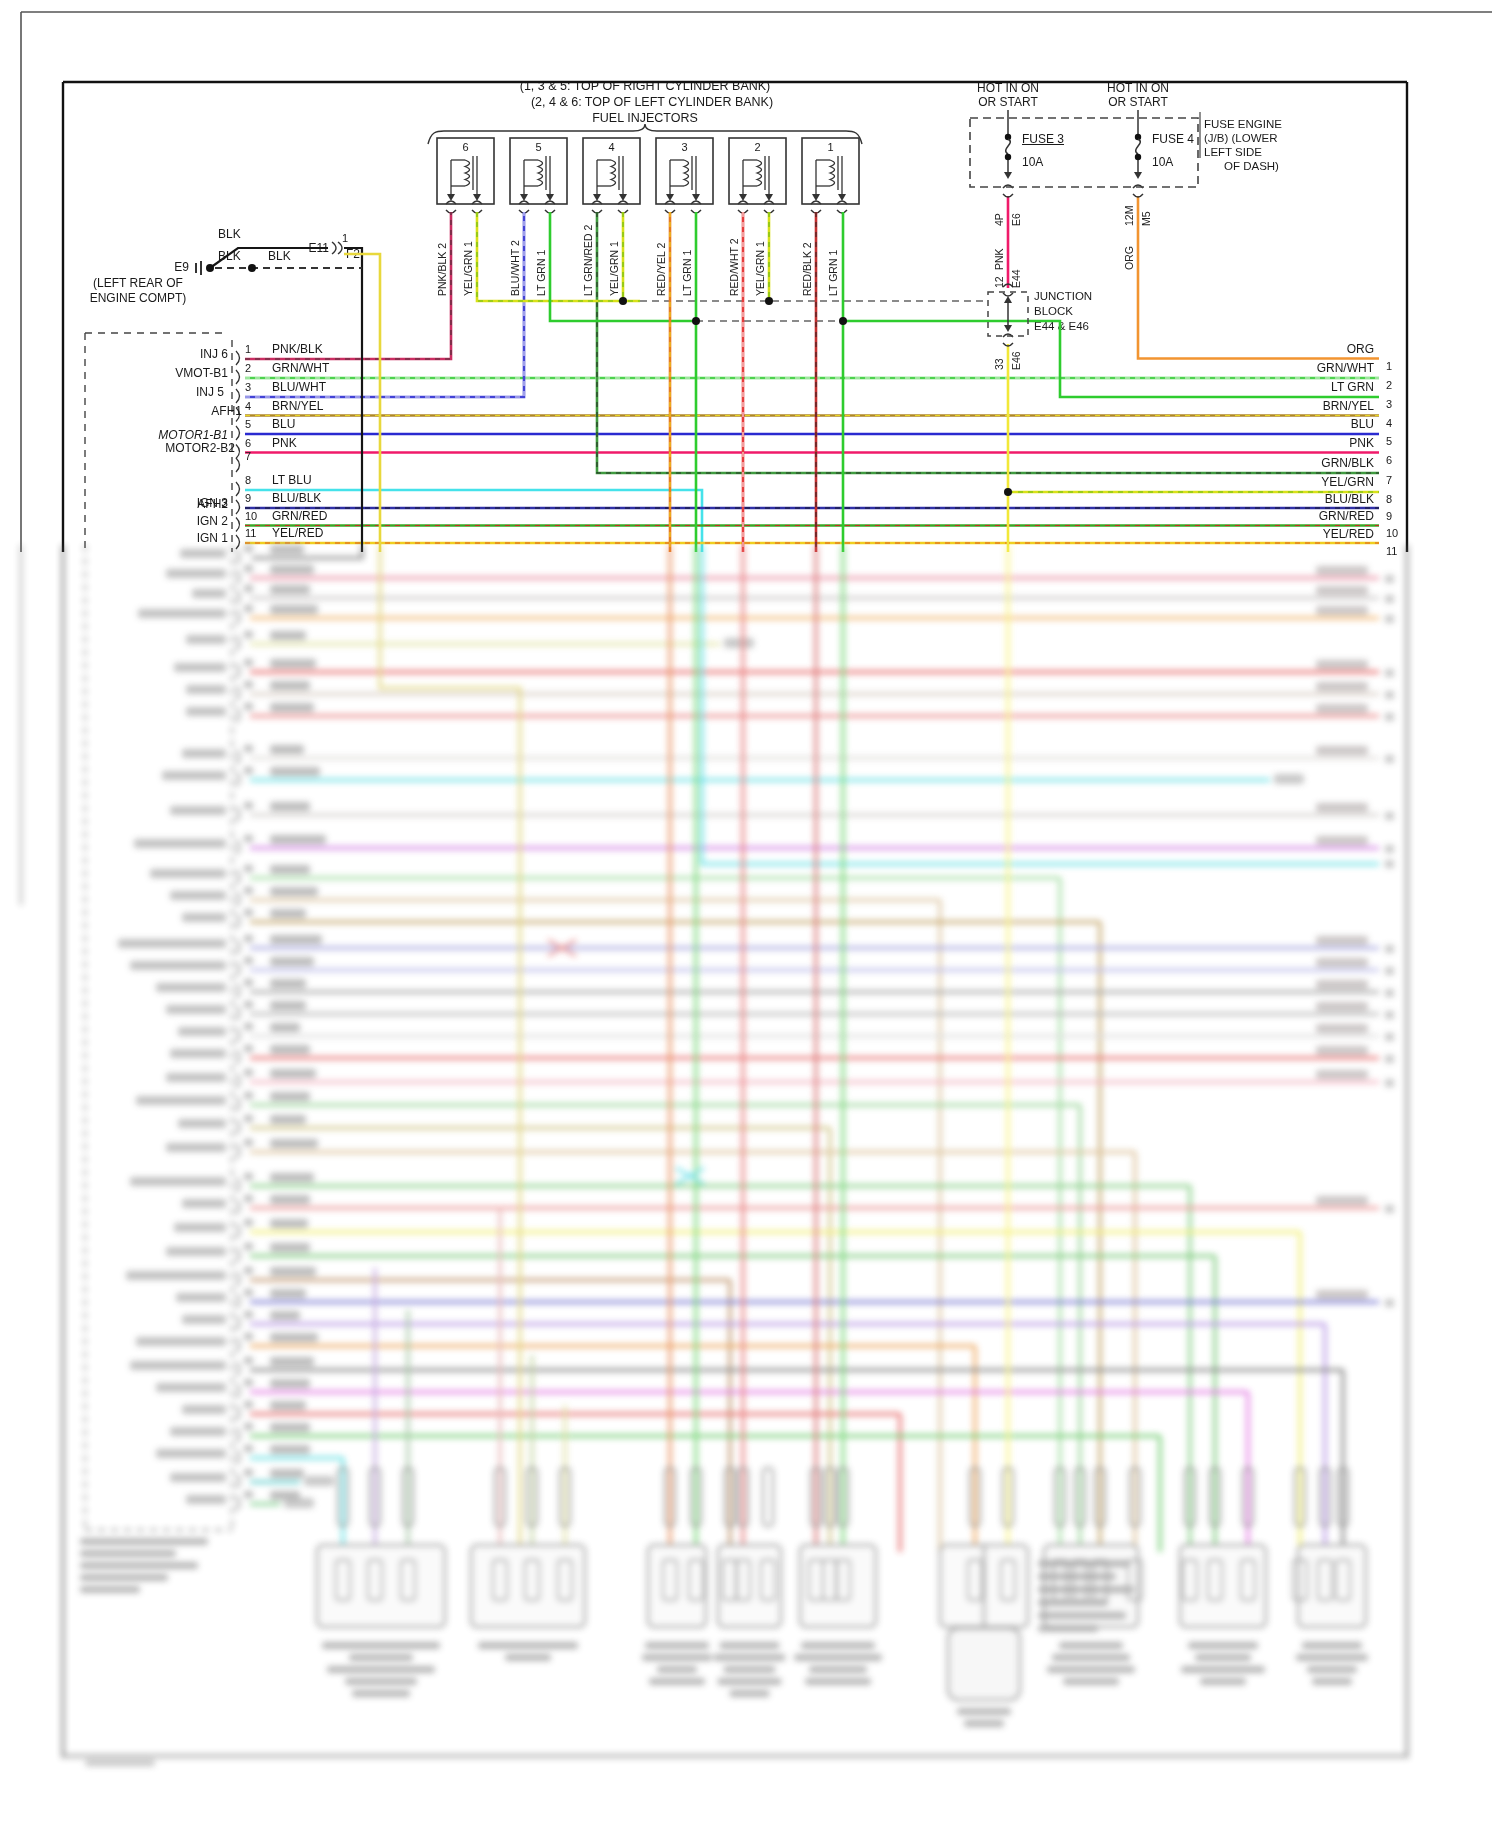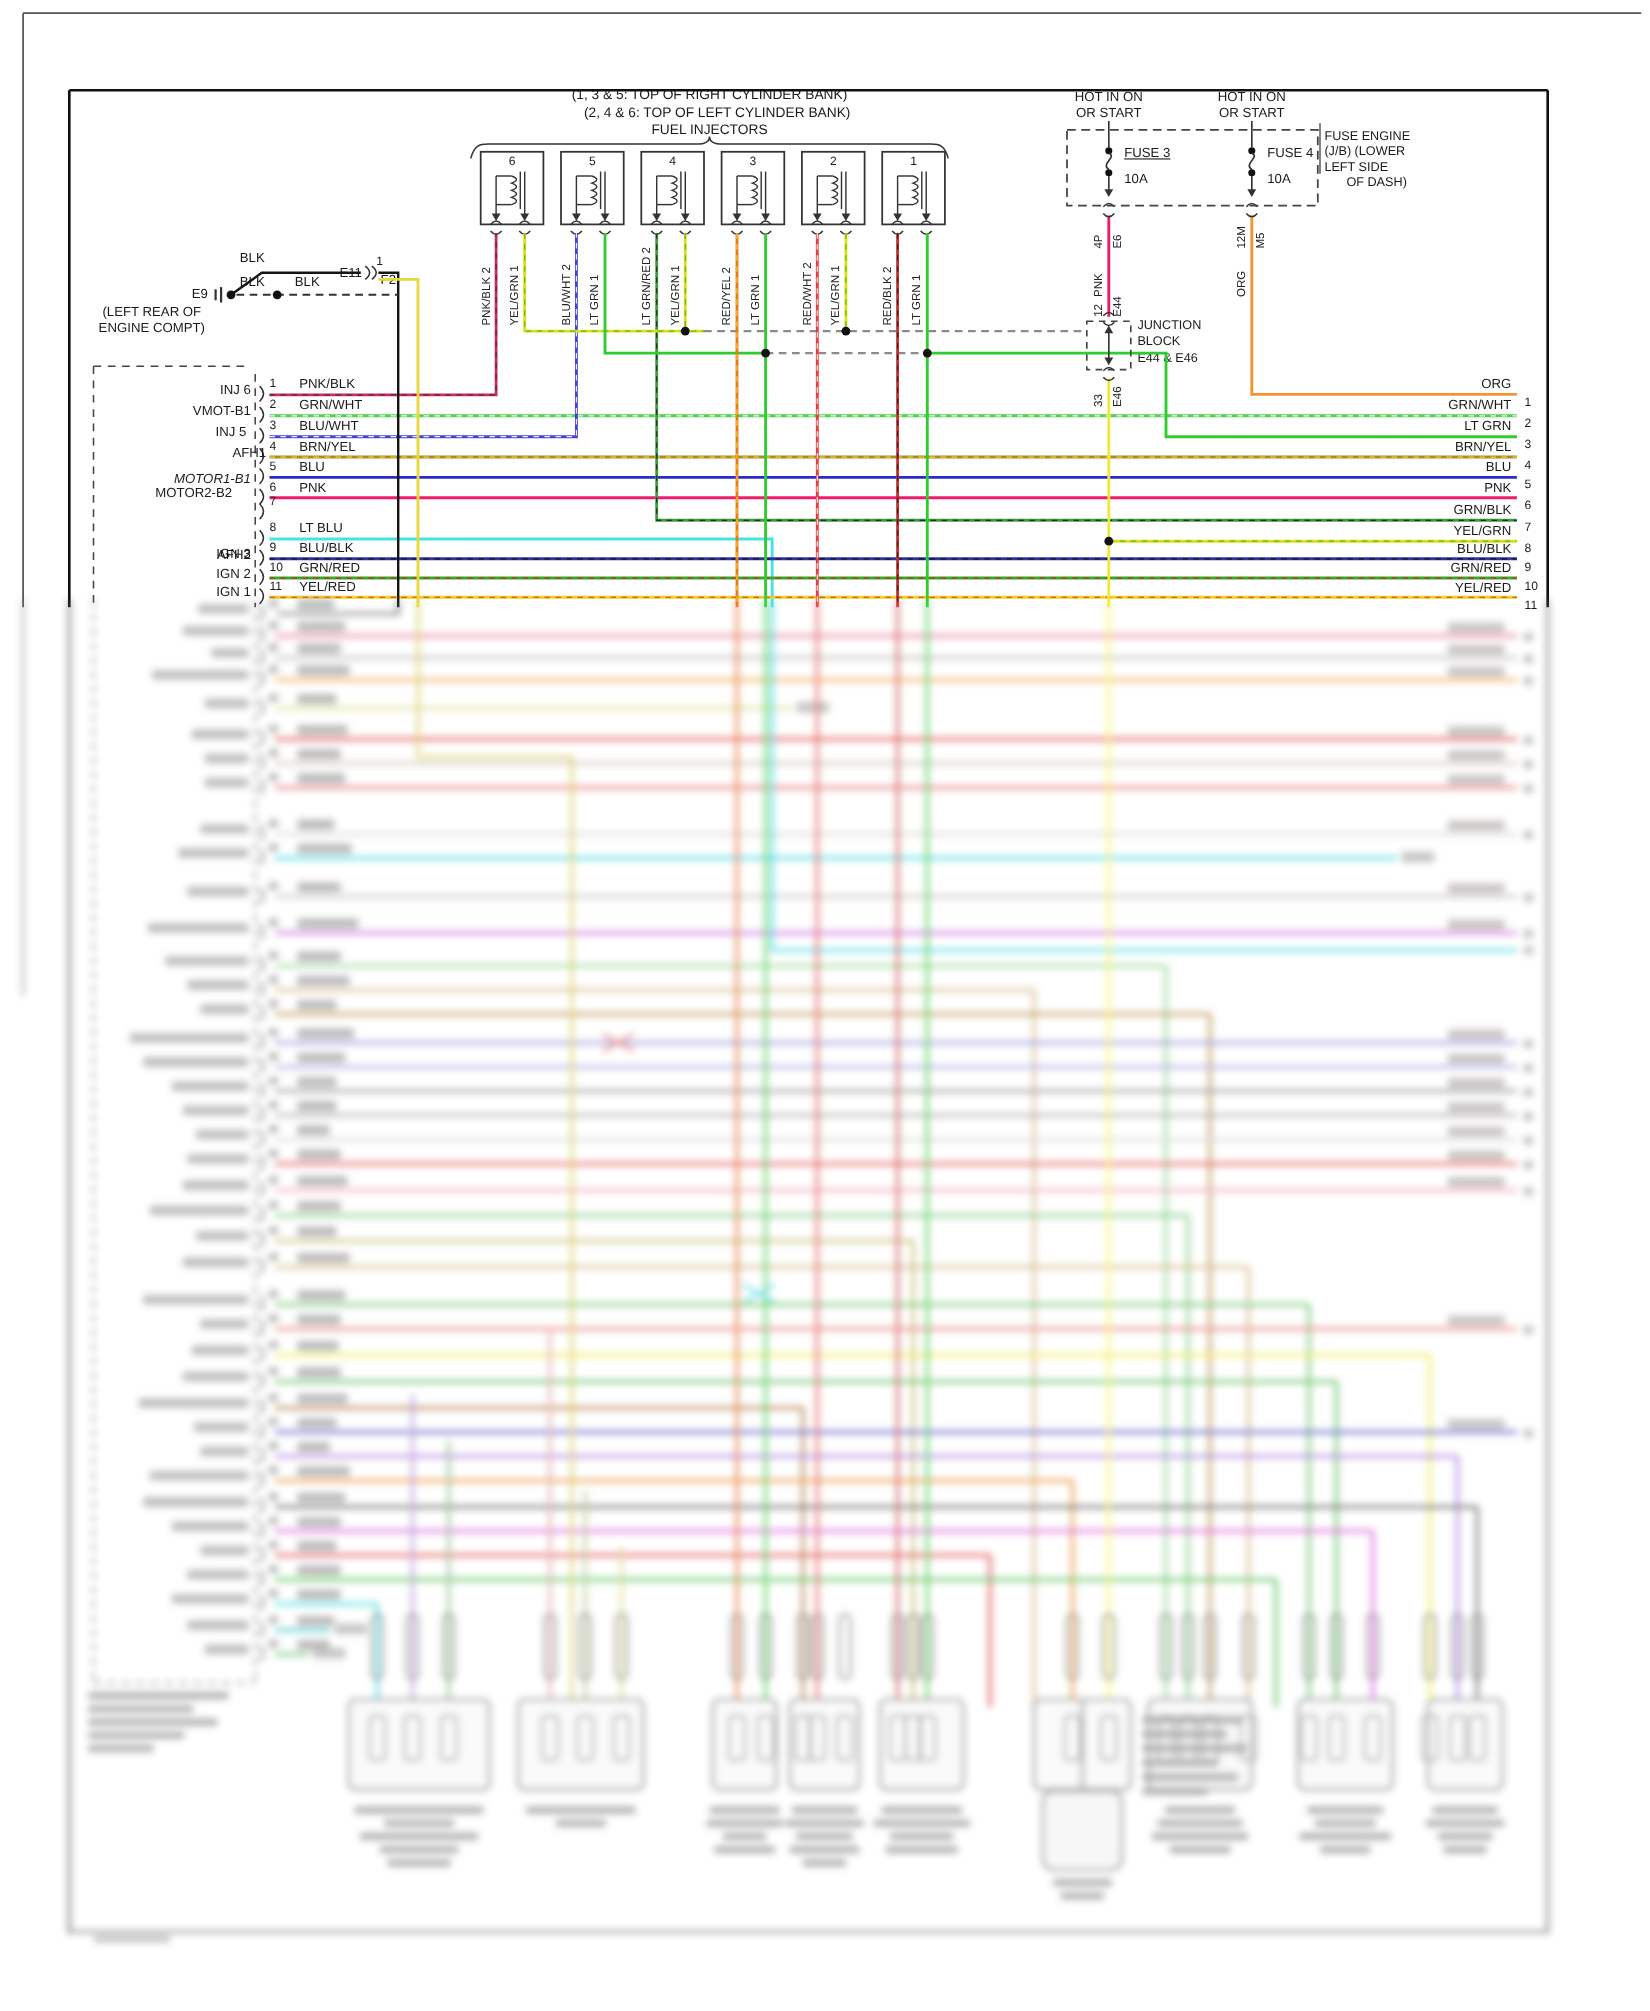--- a/index.html
+++ b/index.html
@@ -283,21 +283,21 @@
     <div class="t" style="left:272px;top:362px;">GRN/WHT</div>
     <div class="t r" style="left:66px;top:386px;width:158px;">INJ 5</div>
     <div class="t num" style="left:245px;top:381px;">3</div>
     <div class="t" style="left:272px;top:381px;">BLU/WHT</div>
     <div class="t r" style="left:84px;top:404.5px;width:158px;">AFH1</div>
     <div class="t num" style="left:245px;top:399.5px;">4</div>
     <div class="t" style="left:272px;top:399.5px;">BRN/YEL</div>
     <div class="t r" style="left:70px;top:429px;width:158px;font-style:italic;">MOTOR1-B1</div>
     <div class="t num" style="left:245px;top:418px;">5</div>
     <div class="t" style="left:272px;top:418px;">BLU</div>
-    <div class="t r" style="left:53px;top:441.5px;width:158px;">MOTOR2-B2</div>
+    <div class="t r" style="left:77px;top:441.5px;width:158px;">MOTOR2-B2</div>
     <div class="t num" style="left:245px;top:436.5px;">6</div>
     <div class="t" style="left:272px;top:436.5px;">PNK</div>
     <div class="t num" style="left:245px;top:450px;">7</div>
     <div class="t r" style="left:70px;top:498px;width:158px;">AFH2</div>
     <div class="t num" style="left:245px;top:474px;">8</div>
     <div class="t" style="left:272px;top:474px;">LT BLU</div>
     <div class="t r" style="left:70px;top:497px;width:158px;">IGN 3</div>
     <div class="t num" style="left:245px;top:492px;">9</div>
     <div class="t" style="left:272px;top:492px;">BLU/BLK</div>
     <div class="t r" style="left:70px;top:514.5px;width:158px;">IGN 2</div>

